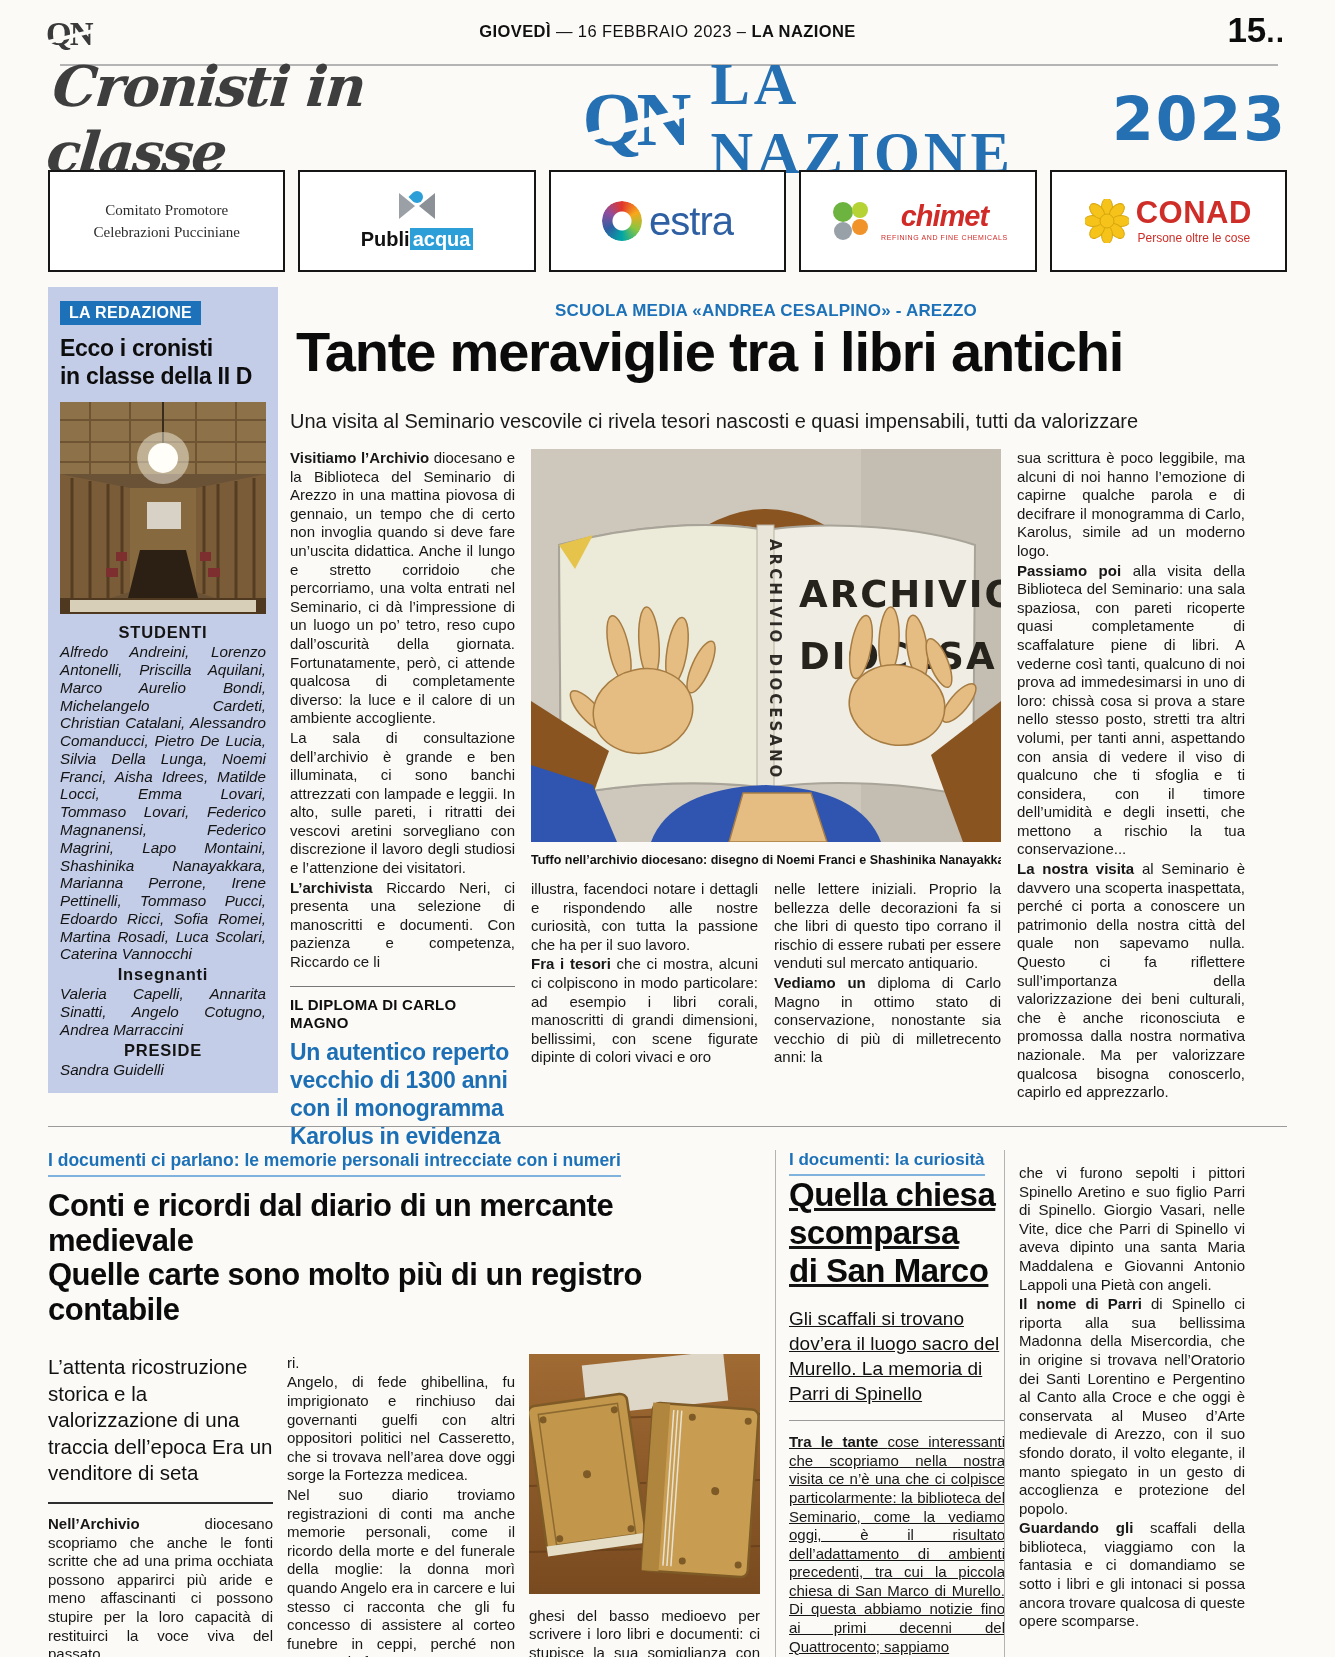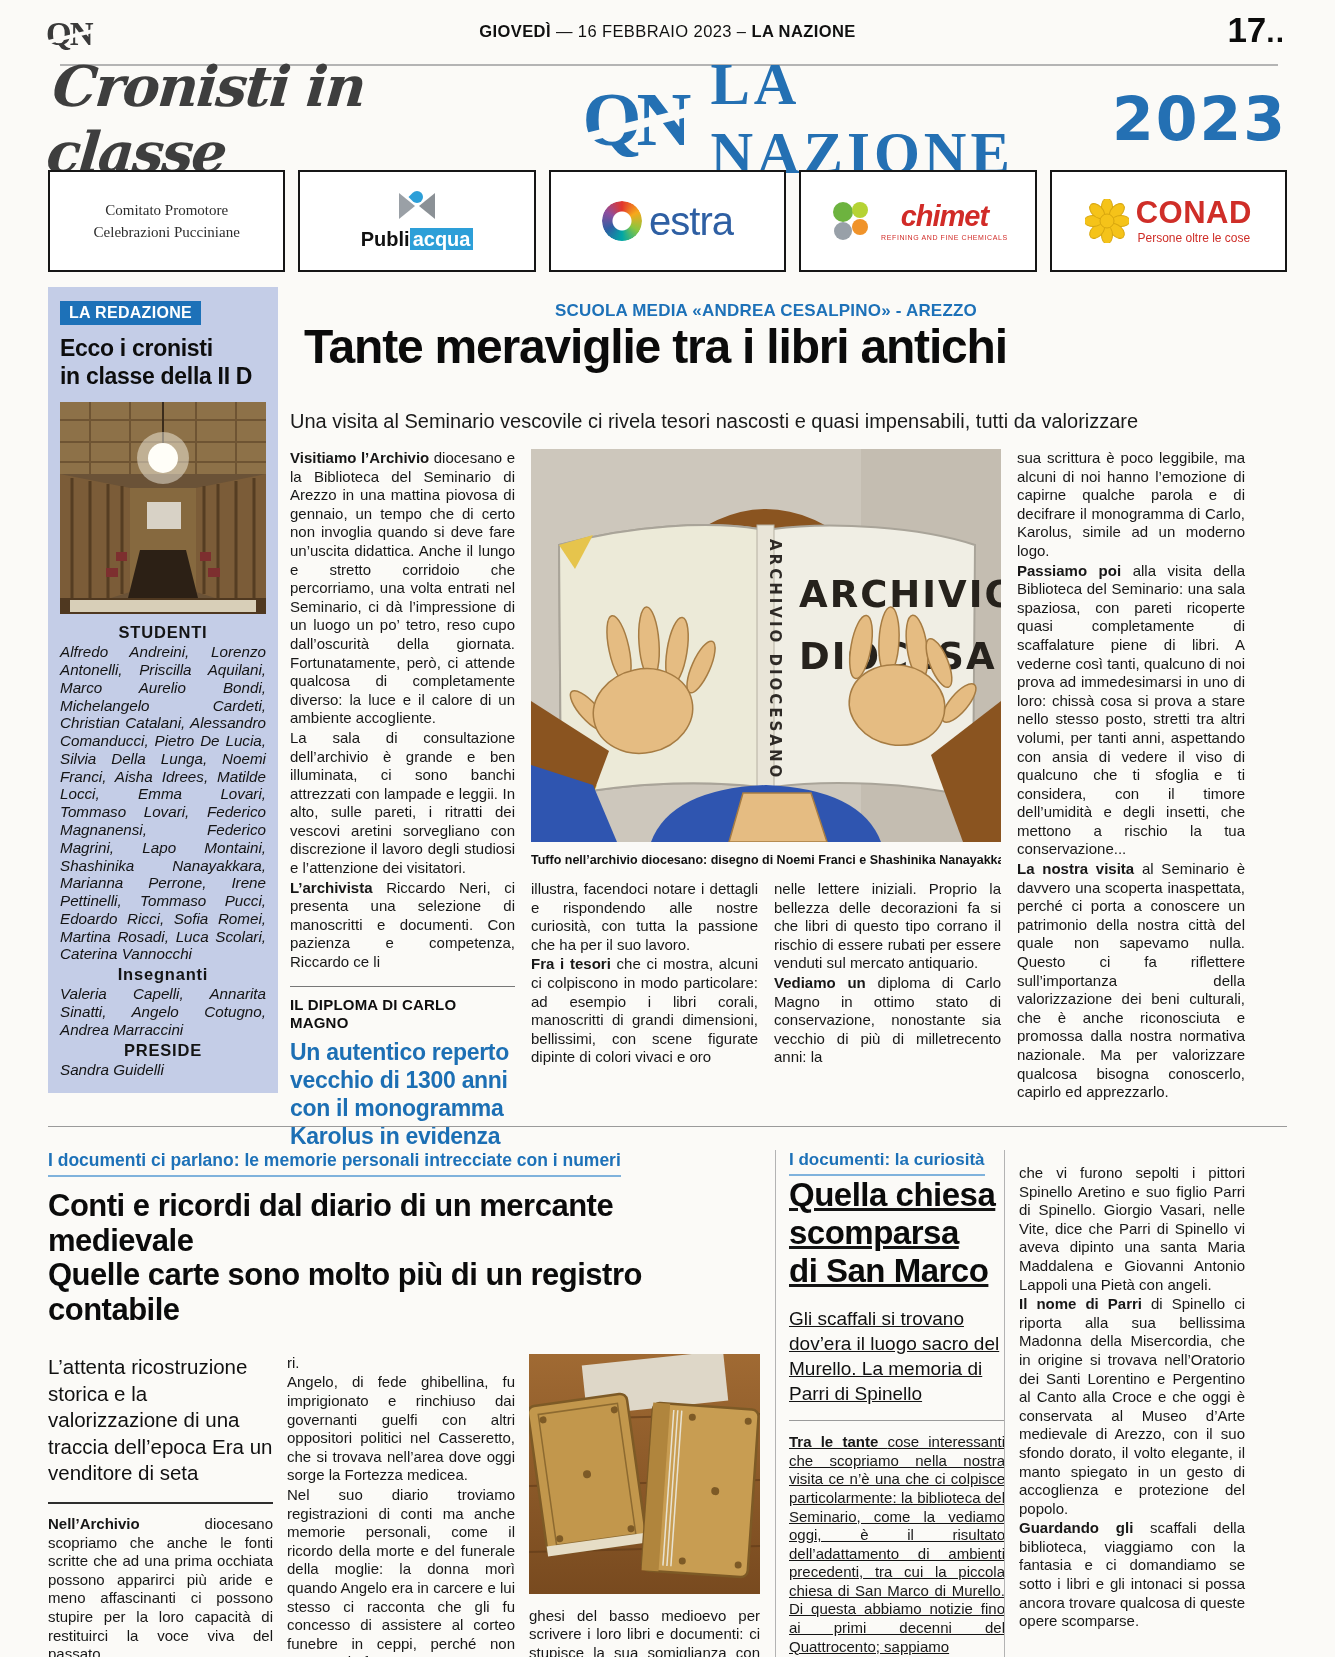--- a/index.html
+++ b/index.html
@@ -49,21 +49,21 @@
   .badge { display:inline-block; background:#1d71b8; color:#fff; font-weight:800; font-size:16px; padding:3px 9px; letter-spacing:.3px; }
   .sb-title { margin-top:10px; font-size:23px; font-weight:800; line-height:1.2; letter-spacing:-.3px; color:#0d0d0d; white-space:pre-line; }
   .sb-photo { margin-top:12px; width:206px; height:212px; display:block; }
   .sb-h { text-align:center; font-weight:800; font-size:16.5px; margin-top:9px; letter-spacing:.8px; }
   .sb-names { font-style:italic; font-size:15.2px; line-height:1.17; text-align:justify; margin-top:1px; }
   .sb-principal { font-style:italic; font-size:15.2px; margin-top:1px; }
 
   
   .kicker-blue { color:#1d71b8; font-weight:700; }
   .kicker-main { left:290px; top:301px; width:952px; text-align:center; font-size:17px; letter-spacing:.2px; }
-  .h-main { left:304px; top:323px; width:957px; font-size:48px; font-weight:800; letter-spacing:-1.2px; line-height:1.02; color:#0b0b0b; }
+  .h-main { left:296px; top:323px; width:957px; font-size:56px; font-weight:800; letter-spacing:-1.2px; line-height:1.02; color:#0b0b0b; }
   .h-sub { left:290px; top:410px; width:957px; font-size:20px; color:#1a1a1a; }
   .main-cols { left:290px; top:449px; width:955px; display:grid; grid-template-columns:225px 470px 228px; gap:16px; }
   .bodytext { font-size:15px; line-height:1.24; color:#171717; }
   .bodytext .para { margin:0 0 1px; text-align:justify; hyphens:auto; -webkit-hyphens:auto; }
   .bodytext b { font-weight:700; }
   .main-illustration { width:470px; height:393px; display:block; }
   .caption { font-size:12.5px; font-weight:700; margin-top:11px; white-space:nowrap; overflow:hidden; color:#111; }
   .midtext { margin-top:13px; column-count:2; column-gap:16px; }
   .diploma { margin-top:14px; border-top:1px solid #777; padding-top:9px; }
   .diploma .eyebrow { font-size:15px; font-weight:800; letter-spacing:.2px; color:#0e0e0e; }
@@ -94,21 +94,21 @@
     <i class="qn-slash"></i>
   </div>
   <div class="abs mh-center">
     <b>GIOVEDÌ</b>
     <span>—</span>
     <span>16 FEBBRAIO 2023</span>
     <span>–</span>
     <b>LA NAZIONE</b>
   </div>
   <div class="abs mh-page">
-    <span>17</span><span class="mh-dots">..</span>
+    <span>15</span><span class="mh-dots">..</span>
   </div>
   <div class="abs mh-rule"></div>
 
   <div class="abs banner">
     <span class="script-title">Cronisti in classe</span>
     <span class="qn-big">
       <span>QN</span>
       <i class="qn-slash"></i>
     </span>
     <span class="brand-big">LA NAZIONE</span>

